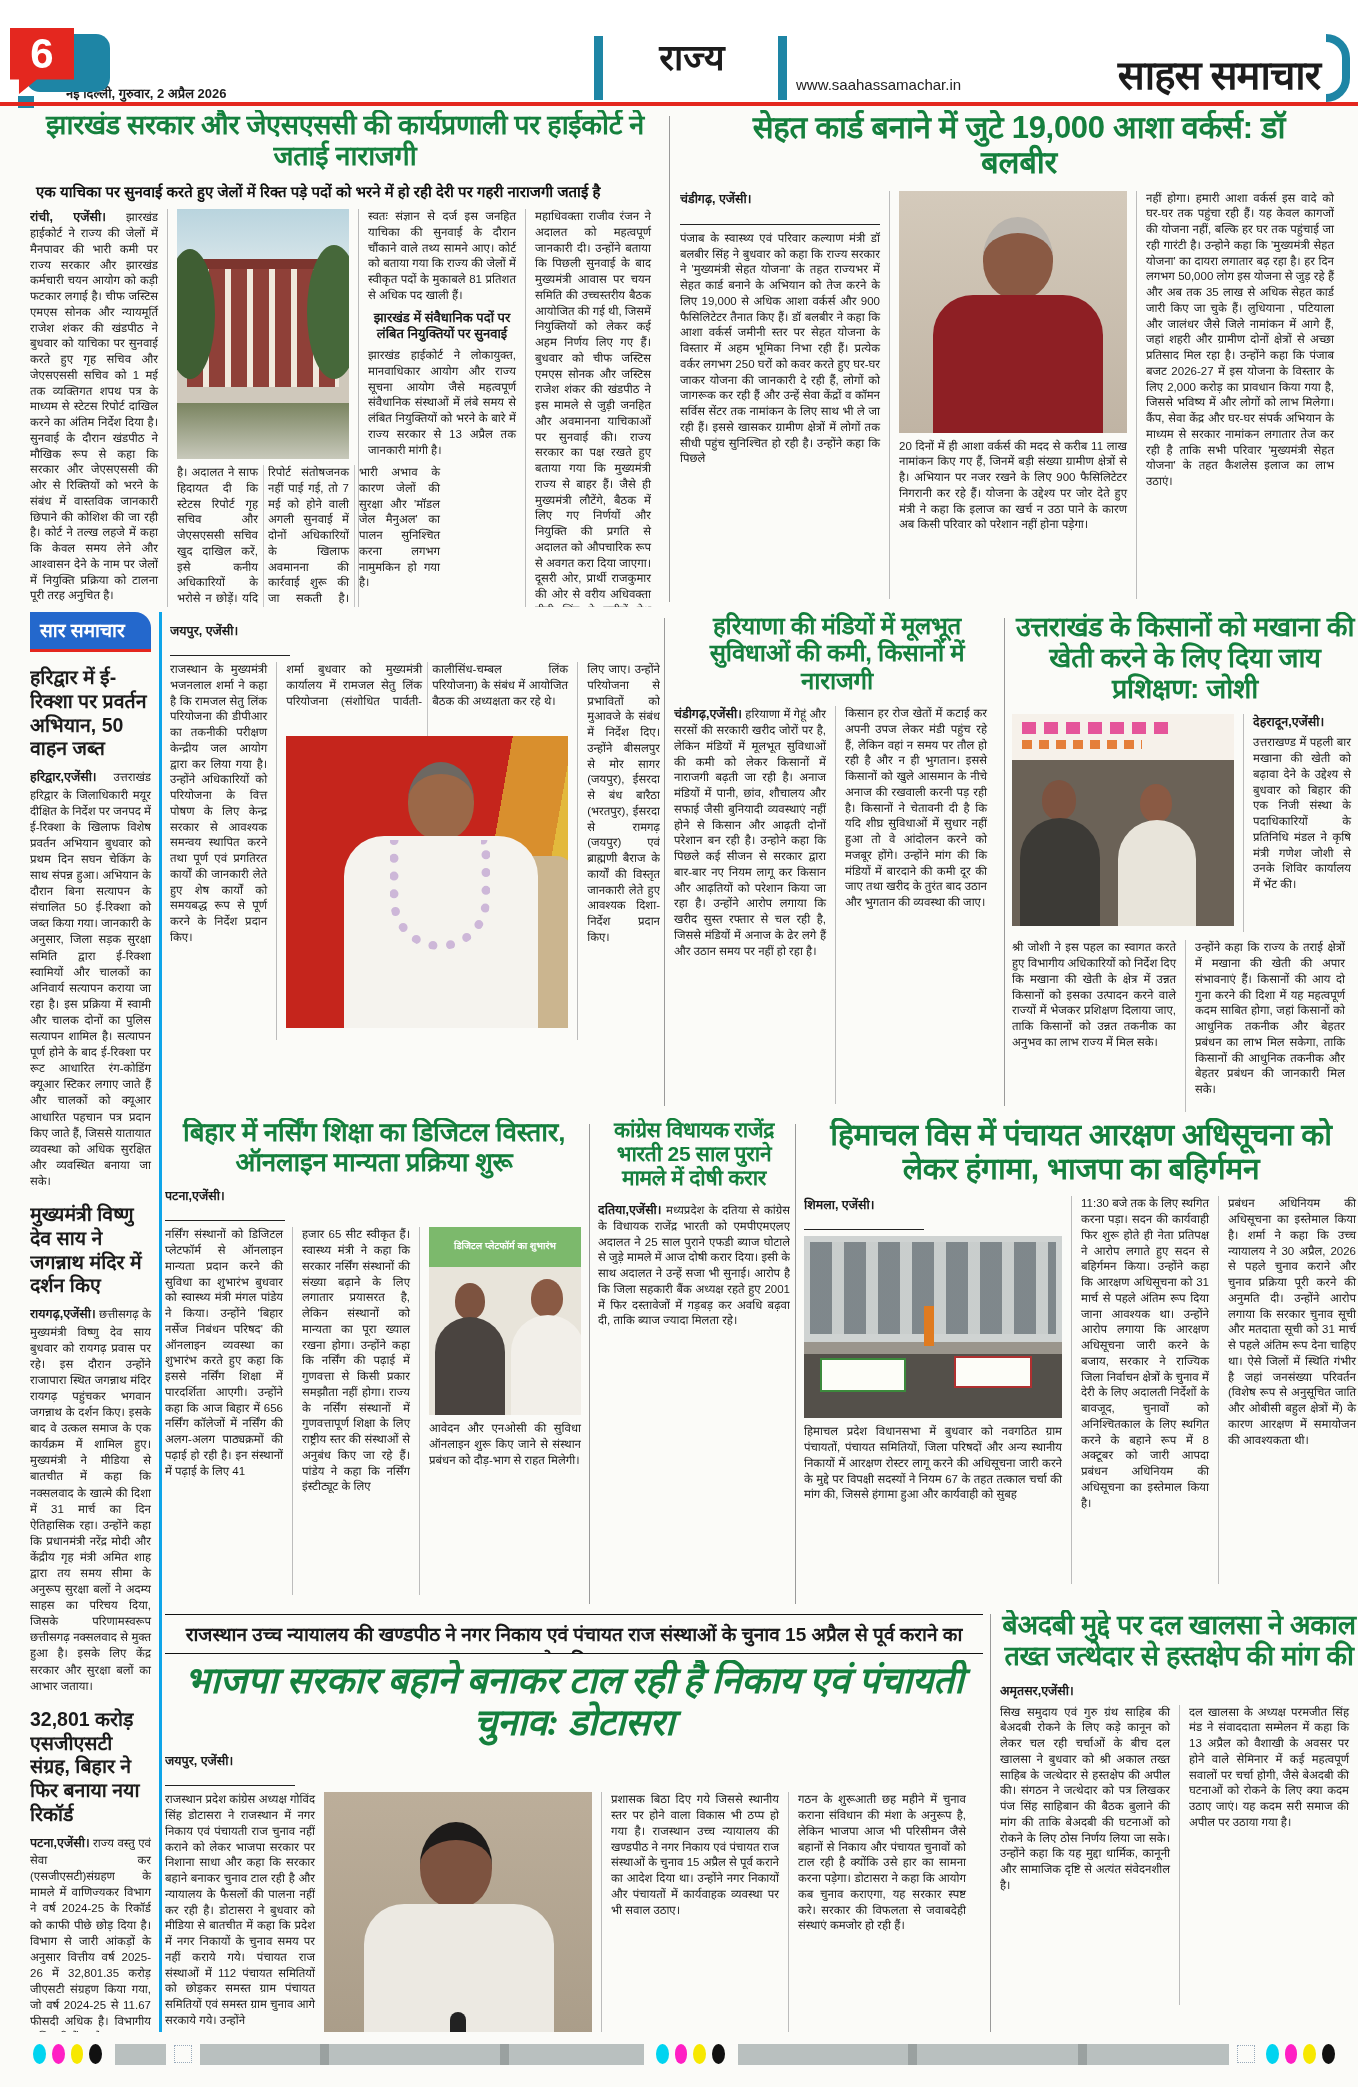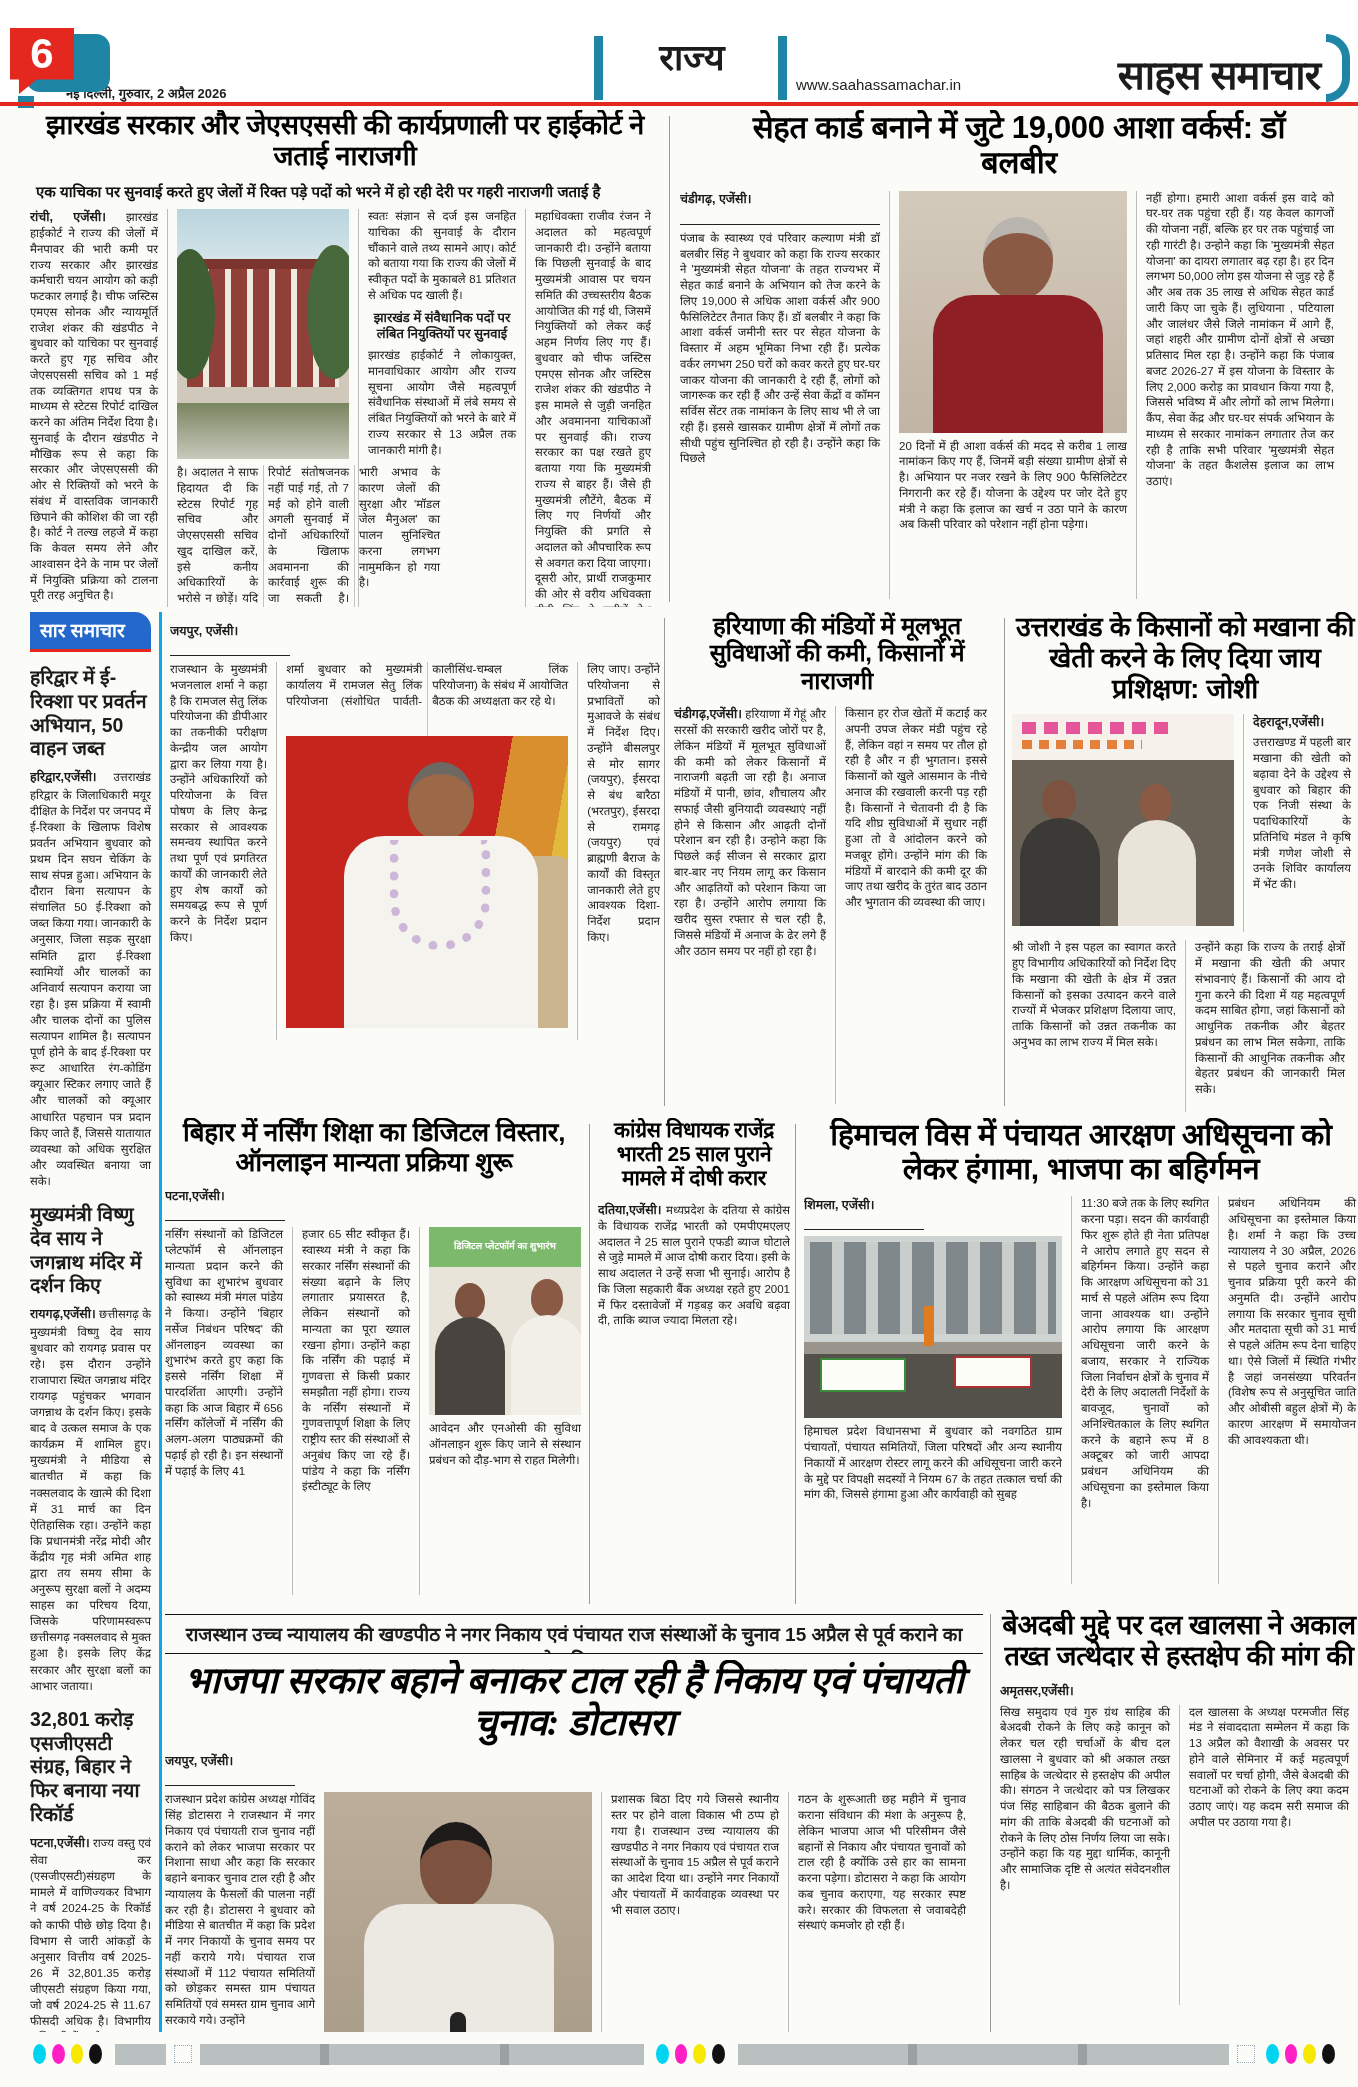--- a/index.html
+++ b/index.html
@@ -1,20 +1,20 @@
 <!DOCTYPE html>
 <html><head>
 <meta charset="utf-8">
 <style>
   * { margin:0; padding:0; box-sizing:border-box; }
   body { width:1358px; height:2087px; background:#fbfbf8; position:relative;
          font-family:"Liberation Sans","DejaVu Sans",sans-serif; color:#1c1c1c; }
   .abs { position:absolute; }
   .art { position:absolute; overflow:hidden; }
-  .headline { font-weight:bold; color:#000000; text-align:center; line-height:1.14; letter-spacing:-0.3px; }
+  .headline { font-weight:bold; color:#15803d; text-align:center; line-height:1.14; letter-spacing:-0.3px; }
   .subhead { font-weight:bold; font-size:15px; line-height:1.3; color:#111; }
   .byline { font-weight:bold; font-size:12.5px; }
   .byline-rule { border-bottom:1.5px solid #222; padding-bottom:16px; margin-bottom:6px; }
   .bodytext { font-size:11.5px; line-height:1.37; text-align:justify; }
   .cols { display:flex; }
   .col { border-left:1px solid #bcbcbc; padding-left:9px; margin-left:9px; }
   .col:first-child { border-left:none; padding-left:0; margin-left:0; }
   .inset-head { font-weight:bold; font-size:13px; text-align:center; line-height:1.25; margin:6px 0; }
   .vrule { position:absolute; width:1px; background:#9a9a9a; }
   .photo { position:relative; overflow:hidden; background:#cfc8bb; }
@@ -90,21 +90,21 @@
   <div class="cols" style="height:408px;margin-top:10px;">
     <div class="col bodytext" style="width:200px;">
       <div class="byline byline-rule">चंडीगढ़, एजेंसी।</div>
       <span>पंजाब के स्वास्थ्य एवं परिवार कल्याण मंत्री डॉ बलबीर सिंह ने बुधवार को कहा कि राज्य सरकार ने 'मुख्यमंत्री सेहत योजना' के तहत राज्यभर में सेहत कार्ड बनाने के अभियान को तेज करने के लिए 19,000 से अधिक आशा वर्कर्स और 900 फैसिलिटेटर तैनात किए हैं। डॉ बलबीर ने कहा कि आशा वर्कर्स जमीनी स्तर पर सेहत योजना के विस्तार में अहम भूमिका निभा रही हैं। प्रत्येक वर्कर लगभग 250 घरों को कवर करते हुए घर-घर जाकर योजना की जानकारी दे रही हैं, लोगों को जागरूक कर रही हैं और उन्हें सेवा केंद्रों व कॉमन सर्विस सेंटर तक नामांकन के लिए साथ भी ले जा रही हैं। इससे खासकर ग्रामीण क्षेत्रों में लोगों तक सीधी पहुंच सुनिश्चित हो रही है। उन्होंने कहा कि पिछले</span>
     </div>
     <div class="col" style="width:238px;">
       <div class="photo" style="width:100%;height:242px;background:linear-gradient(#d4cabb,#c0b4a4);">
         <div class="head-sh" style="left:84px;top:26px;width:70px;height:82px;background:#8a5a44;border-top:16px solid #b9b4ad;"></div>
         <div class="torso-sh" style="left:34px;top:104px;width:170px;height:140px;background:#8e1f24;"></div>
       </div>
-      <div class="bodytext" style="margin-top:6px;">20 दिनों में ही आशा वर्कर्स की मदद से करीब 1 लाख नामांकन किए गए हैं, जिनमें बड़ी संख्या ग्रामीण क्षेत्रों से है। अभियान पर नजर रखने के लिए 900 फैसिलिटेटर निगरानी कर रहे हैं। योजना के उद्देश्य पर जोर देते हुए मंत्री ने कहा कि इलाज का खर्च न उठा पाने के कारण अब किसी परिवार को परेशान नहीं होना पड़ेगा।</div>
+      <div class="bodytext" style="margin-top:6px;">20 दिनों में ही आशा वर्कर्स की मदद से करीब 11 लाख नामांकन किए गए हैं, जिनमें बड़ी संख्या ग्रामीण क्षेत्रों से है। अभियान पर नजर रखने के लिए 900 फैसिलिटेटर निगरानी कर रहे हैं। योजना के उद्देश्य पर जोर देते हुए मंत्री ने कहा कि इलाज का खर्च न उठा पाने के कारण अब किसी परिवार को परेशान नहीं होना पड़ेगा।</div>
     </div>
     <div class="col bodytext" style="width:198px;">
       <span>नहीं होगा। हमारी आशा वर्कर्स इस वादे को घर-घर तक पहुंचा रही हैं। यह केवल कागजों की योजना नहीं, बल्कि हर घर तक पहुंचाई जा रही गारंटी है। उन्होने कहा कि 'मुख्यमंत्री सेहत योजना' का दायरा लगातार बढ़ रहा है। हर दिन लगभग 50,000 लोग इस योजना से जुड़ रहे हैं और अब तक 35 लाख से अधिक सेहत कार्ड जारी किए जा चुके हैं। लुधियाना , पटियाला और जालंधर जैसे जिले नामांकन में आगे हैं, जहां शहरी और ग्रामीण दोनों क्षेत्रों से अच्छा प्रतिसाद मिल रहा है।</span>
       <span>उन्होंने कहा कि पंजाब बजट 2026-27 में इस योजना के विस्तार के लिए 2,000 करोड़ का प्रावधान किया गया है, जिससे भविष्य में और लोगों को लाभ मिलेगा। कैंप, सेवा केंद्र और घर-घर संपर्क अभियान के माध्यम से सरकार नामांकन लगातार तेज कर रही है ताकि सभी परिवार 'मुख्यमंत्री सेहत योजना' के तहत कैशलेस इलाज का लाभ उठाएं।</span>
     </div>
   </div>
 </div>
 
 <div class="art" style="left:30px;top:612px;width:132px;height:1420px;border-right:3px solid #0ea5e9;padding-right:8px;">
   <div id="saar-head">सार समाचार</div>

